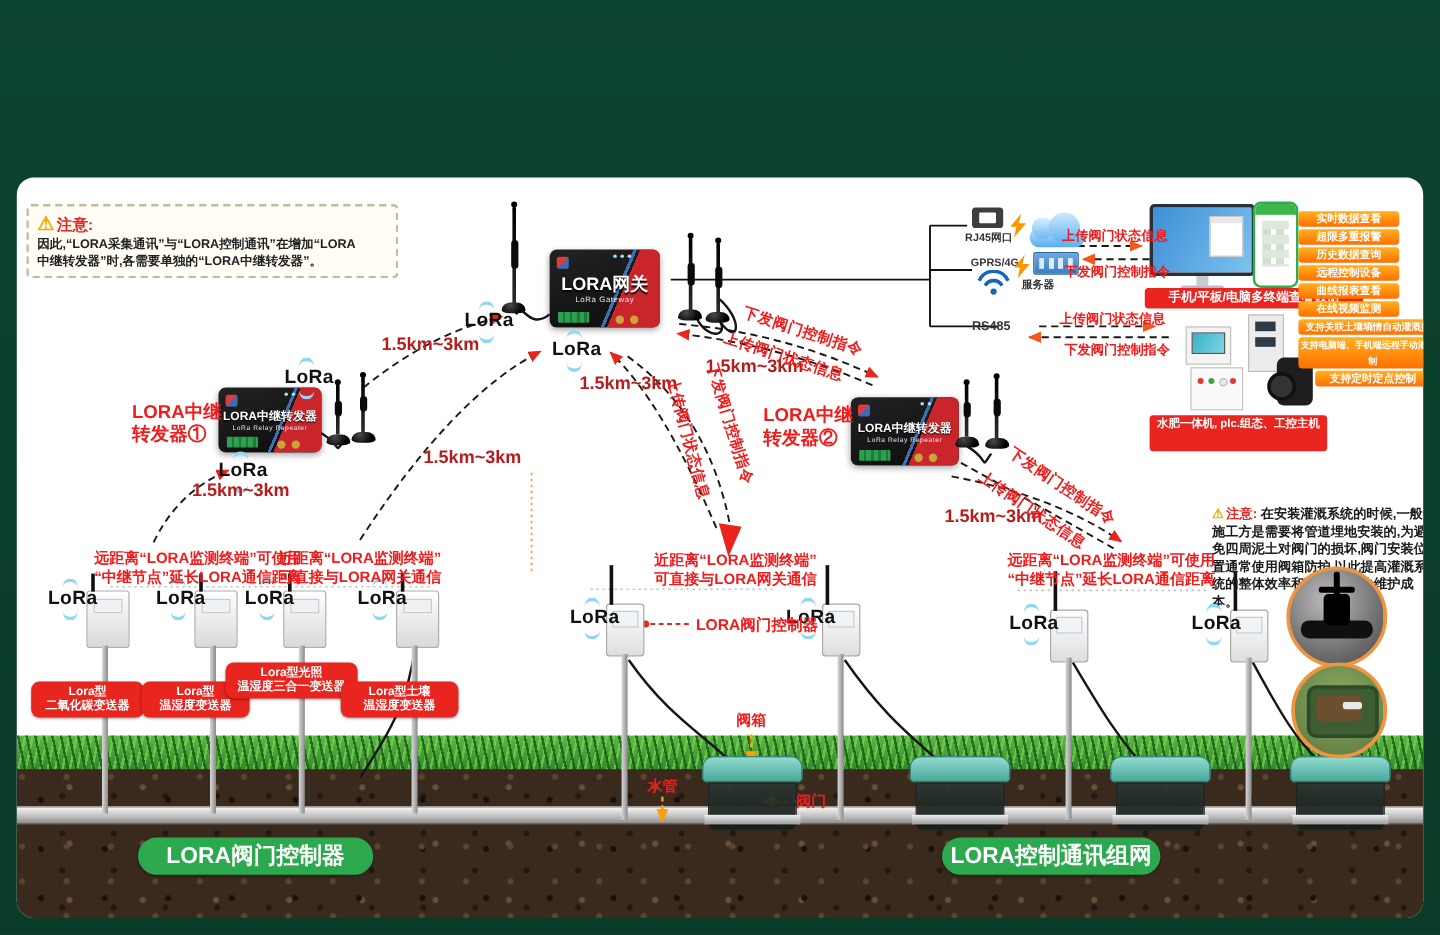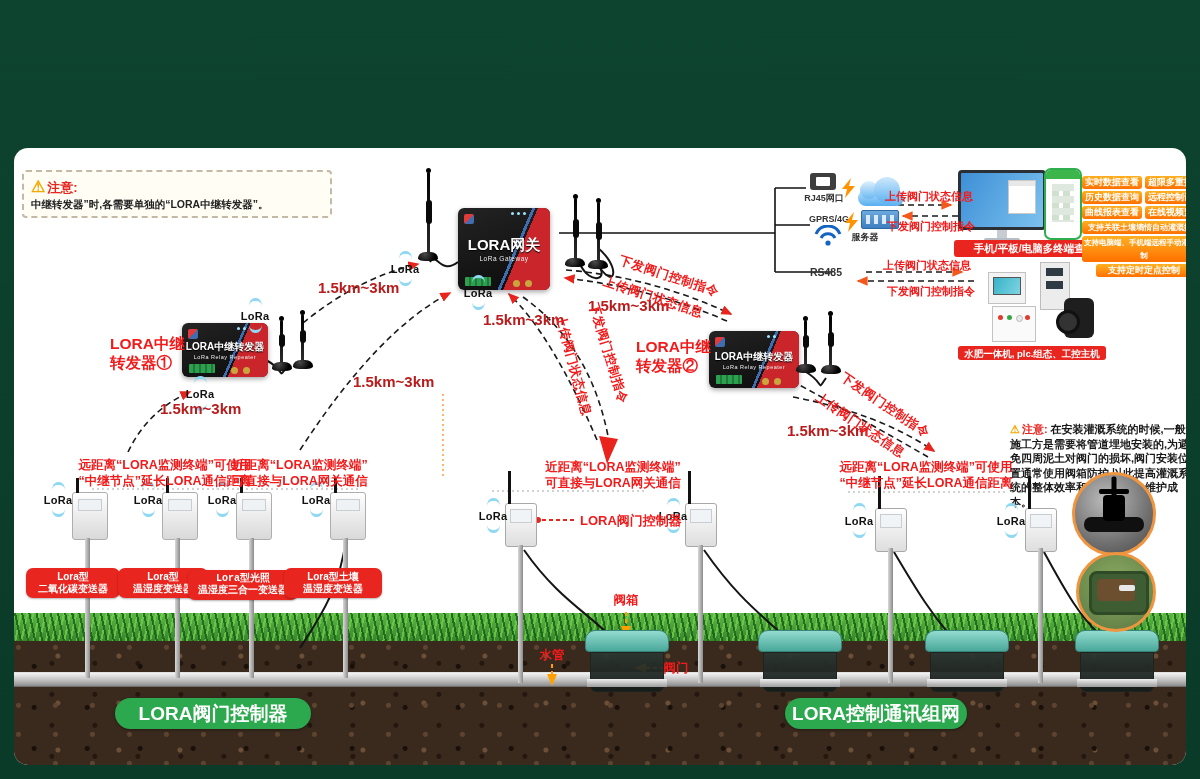--- a/index.html
+++ b/index.html
@@ -53,40 +53,40 @@
   .dev .term{position:absolute;left:7px;bottom:4px;width:26px;height:9px;z-index:1;
      background:repeating-linear-gradient(90deg,#2e9e4f 0 4px,#1d7a38 4px 6px);border-radius:1px;}
   .dev .sma{position:absolute;right:18px;bottom:3px;width:7px;height:7px;border-radius:50%;background:#caa53e;z-index:1;box-shadow:-12px 0 0 #caa53e;}
   .whip{position:absolute;width:3px;background:linear-gradient(#000,#2b2b2b);border-radius:2px 2px 0 0;z-index:3;}
   .whip::before{content:"";position:absolute;left:-1.5px;top:34%;width:6px;height:30%;background:#0a0a0a;border-radius:3px;}
   .whip::after{content:"";position:absolute;left:-1px;top:-4px;width:5px;height:5px;border-radius:50%;background:#000;}
   .dome{position:absolute;width:20px;height:9px;border-radius:50% 50% 45% 45%/95% 95% 40% 40%;
         background:radial-gradient(circle at 35% 25%,#4a4a4a,#000 70%);z-index:3;}
   
   .lora{position:absolute;width:36px;text-align:center;z-index:4;}
-  .lora .tx{font-size:11px;font-weight:900;color:#111;letter-spacing:.3px;}
+  .lora .tx{font-size:16px;font-weight:900;color:#111;letter-spacing:.3px;}
   .lora::before,.lora::after{content:"";display:block;margin:0 auto;width:13px;height:5px;border-top:3px solid #8fd8f2;border-radius:60%/130% 130% 0 0;}
   .lora::after{transform:rotate(180deg);margin-top:1px;}
   
   .red{color:#f21b1b;font-weight:800;}
   .cap{font-size:12.5px;line-height:15.5px;text-align:center;white-space:pre-line;z-index:4;}
   .rot{font-size:12.5px;width:106px;text-align:center;letter-spacing:.5px;z-index:4;}
   .dist{color:#b91c1c;font-weight:800;font-size:15px;z-index:4;white-space:nowrap;}
   .link{font-size:11px;color:#f21b1b;font-weight:800;width:110px;text-align:center;z-index:4;white-space:nowrap;}
   .rlab{font-size:15.5px;line-height:19px;text-align:left;white-space:pre-line;z-index:4;}
   .scap{position:absolute;background:#e8251f;color:#fff;font-weight:800;font-size:10px;line-height:12px;
         text-align:center;border-radius:7px;padding:3px 3px;white-space:pre-line;z-index:4;box-shadow:0 1px 2px rgba(0,0,0,.3);}
   .pill{position:absolute;background:#2ca84e;color:#fff;font-weight:800;font-size:19px;line-height:31px;
         text-align:center;border-radius:17px;z-index:5;box-shadow:0 1px 3px rgba(0,0,0,.4);}
   .banner{position:absolute;background:#e8251f;color:#fff;font-weight:800;font-size:10.5px;line-height:17px;
         text-align:center;border-radius:3px;z-index:4;}
   
   .feats{position:absolute;left:1068px;top:28px;width:124px;display:flex;flex-wrap:wrap;gap:2px 3px;z-index:4;}
   .fb{background:linear-gradient(#ffb020,#ff7000);color:#fff;font-weight:800;font-size:9px;line-height:13px;
-      border-radius:3px;text-align:center;width:60px;}
+      border-radius:3px;text-align:center;width:84px;}
   .fb.w{width:124px;font-size:8px;} .fb.w2{width:124px;font-size:7.5px;} .fb.c{width:96px;margin:0 auto;font-size:9px;}
   
   .rj{position:absolute;width:26px;height:17px;background:#3e3e3e;border-radius:3px;z-index:3;}
   .rj::after{content:"";position:absolute;left:6px;top:4px;width:14px;height:9px;background:#fff;border-radius:1px;}
   .cloud{position:absolute;width:46px;height:16px;border-radius:9px;background:linear-gradient(#bfe3fb,#57aef0);z-index:3;}
   .cloud::before{content:"";position:absolute;left:2px;top:-9px;width:18px;height:18px;border-radius:50%;background:linear-gradient(#dff1fd,#6cb8f2);}
   .cloud::after{content:"";position:absolute;left:16px;top:-13px;width:26px;height:26px;border-radius:50%;background:linear-gradient(#cfe9fc,#5fb2f1);}
   .srv{position:absolute;width:36px;height:17px;background:linear-gradient(#6ea8dd,#3c7fc0);border:1px solid #2e6aa6;border-radius:2px;z-index:3;}
   .srv::after{content:"";position:absolute;left:4px;top:4px;width:28px;height:9px;
       background:repeating-linear-gradient(90deg,#e8f4ff 0 4px,transparent 4px 8px);opacity:.9;}
@@ -205,24 +205,25 @@
       <path class="cb" d="M792,224 C812,236 802,244 812,230"></path>
       <path class="cb" d="M332,390 C326,442 304,472 286,500"></path>
       <path class="cb" d="M510,402 C542,448 572,464 594,486"></path>
       <path class="cb" d="M690,402 C722,448 746,466 768,486"></path>
       <path class="cb" d="M880,404 C906,448 918,466 935,486"></path>
       <path class="cb" d="M1030,404 C1054,448 1066,468 1085,486"></path>
     </svg>
 
     <div class="t noteL">
       <div><span class="warn">⚠</span><span class="hd">注意:</span></div>
+      <div class="ln">因此,“LORA采集通讯”与“LORA控制通讯”在增加“LORA</div>
       <div class="ln">中继转发器”时,各需要单独的“LORA中继转发器”。</div>
     </div>
 
-    <div class="dev" style="left:444px;top:60px;width:92px;height:82px;">
+    <div class="dev" style="left:444px;top:60px;width:92px;height:65px;">
       <span class="logo"></span>
       <span class="leds">
           <i></i>
           <i></i>
           <i></i>
         </span>
       <span class="nm" style="font-size:15px;">LORA网关</span>
       <span class="sb" style="font-size:6.5px;">LoRa Gateway</span>
       <span class="term"></span>
       <span class="sma"></span>
@@ -304,21 +305,21 @@
       <div class="s1"></div>
       <div class="tw"></div>
       <div class="s2">
         <i style="left:5px;background:#e23a2e;"></i>
           <i style="left:14px;background:#35a844;"></i>
         <i style="left:23px;background:#e9e9e9;border:1px solid #bbb;"></i>
           <i style="left:32px;background:#e23a2e;"></i>
       </div>
       <div class="pump"></div>
     </div>
-    <div class="banner" style="left:944px;top:198px;width:148px;height:14px;font-size:9.5px;line-height:15px;">水肥一体机, plc.组态、工控主机</div>
+    <div class="banner" style="left:944px;top:198px;width:148px;height:30px;font-size:9.5px;line-height:15px;">水肥一体机, plc.组态、工控主机</div>
 
     <div class="feats">
       <div class="fb">实时数据查看</div>
       <div class="fb">超限多重报警</div>
       <div class="fb">历史数据查询</div>
       <div class="fb">远程控制设备</div>
       <div class="fb">曲线报表查看</div>
       <div class="fb">在线视频监测</div>
       <div class="fb w">支持关联土壤墒情自动灌溉控制</div>
       <div class="fb w2">支持电脑端、手机端远程手动灌溉控制</div>
@@ -348,21 +349,21 @@
     <div class="pole" style="left:161px;top:390px;height:140px;"></div>
     <div class="sbox" style="left:222px;top:344px;"></div>
     <div class="pole" style="left:235px;top:390px;height:140px;"></div>
     <div class="sbox" style="left:316px;top:344px;"></div>
     <div class="pole" style="left:329px;top:390px;height:140px;"></div>
 
     <div class="scap" style="left:12px;top:420px;width:88px;">Lora型
 二氧化碳变送器</div>
     <div class="scap" style="left:104px;top:420px;width:84px;">Lora型
 温湿度变送器</div>
-    <div class="scap" style="left:174px;top:422px;width:104px;font-family:Liberation Mono, monospace;">Lora型光照
+    <div class="scap" style="left:174px;top:404px;width:104px;">Lora型光照
 温湿度三合一变送器</div>
     <div class="scap" style="left:270px;top:420px;width:92px;">Lora型土壤
 温湿度变送器</div>
 
     <div class="vctl" style="left:491px;top:355px;"></div>
     <div class="pole" style="left:504px;top:397px;height:138px;"></div>
     <div class="vctl" style="left:671px;top:355px;"></div>
     <div class="pole" style="left:684px;top:397px;height:138px;"></div>
     <div class="vctl" style="left:861px;top:360px;"></div>
     <div class="pole" style="left:874px;top:400px;height:135px;"></div>

